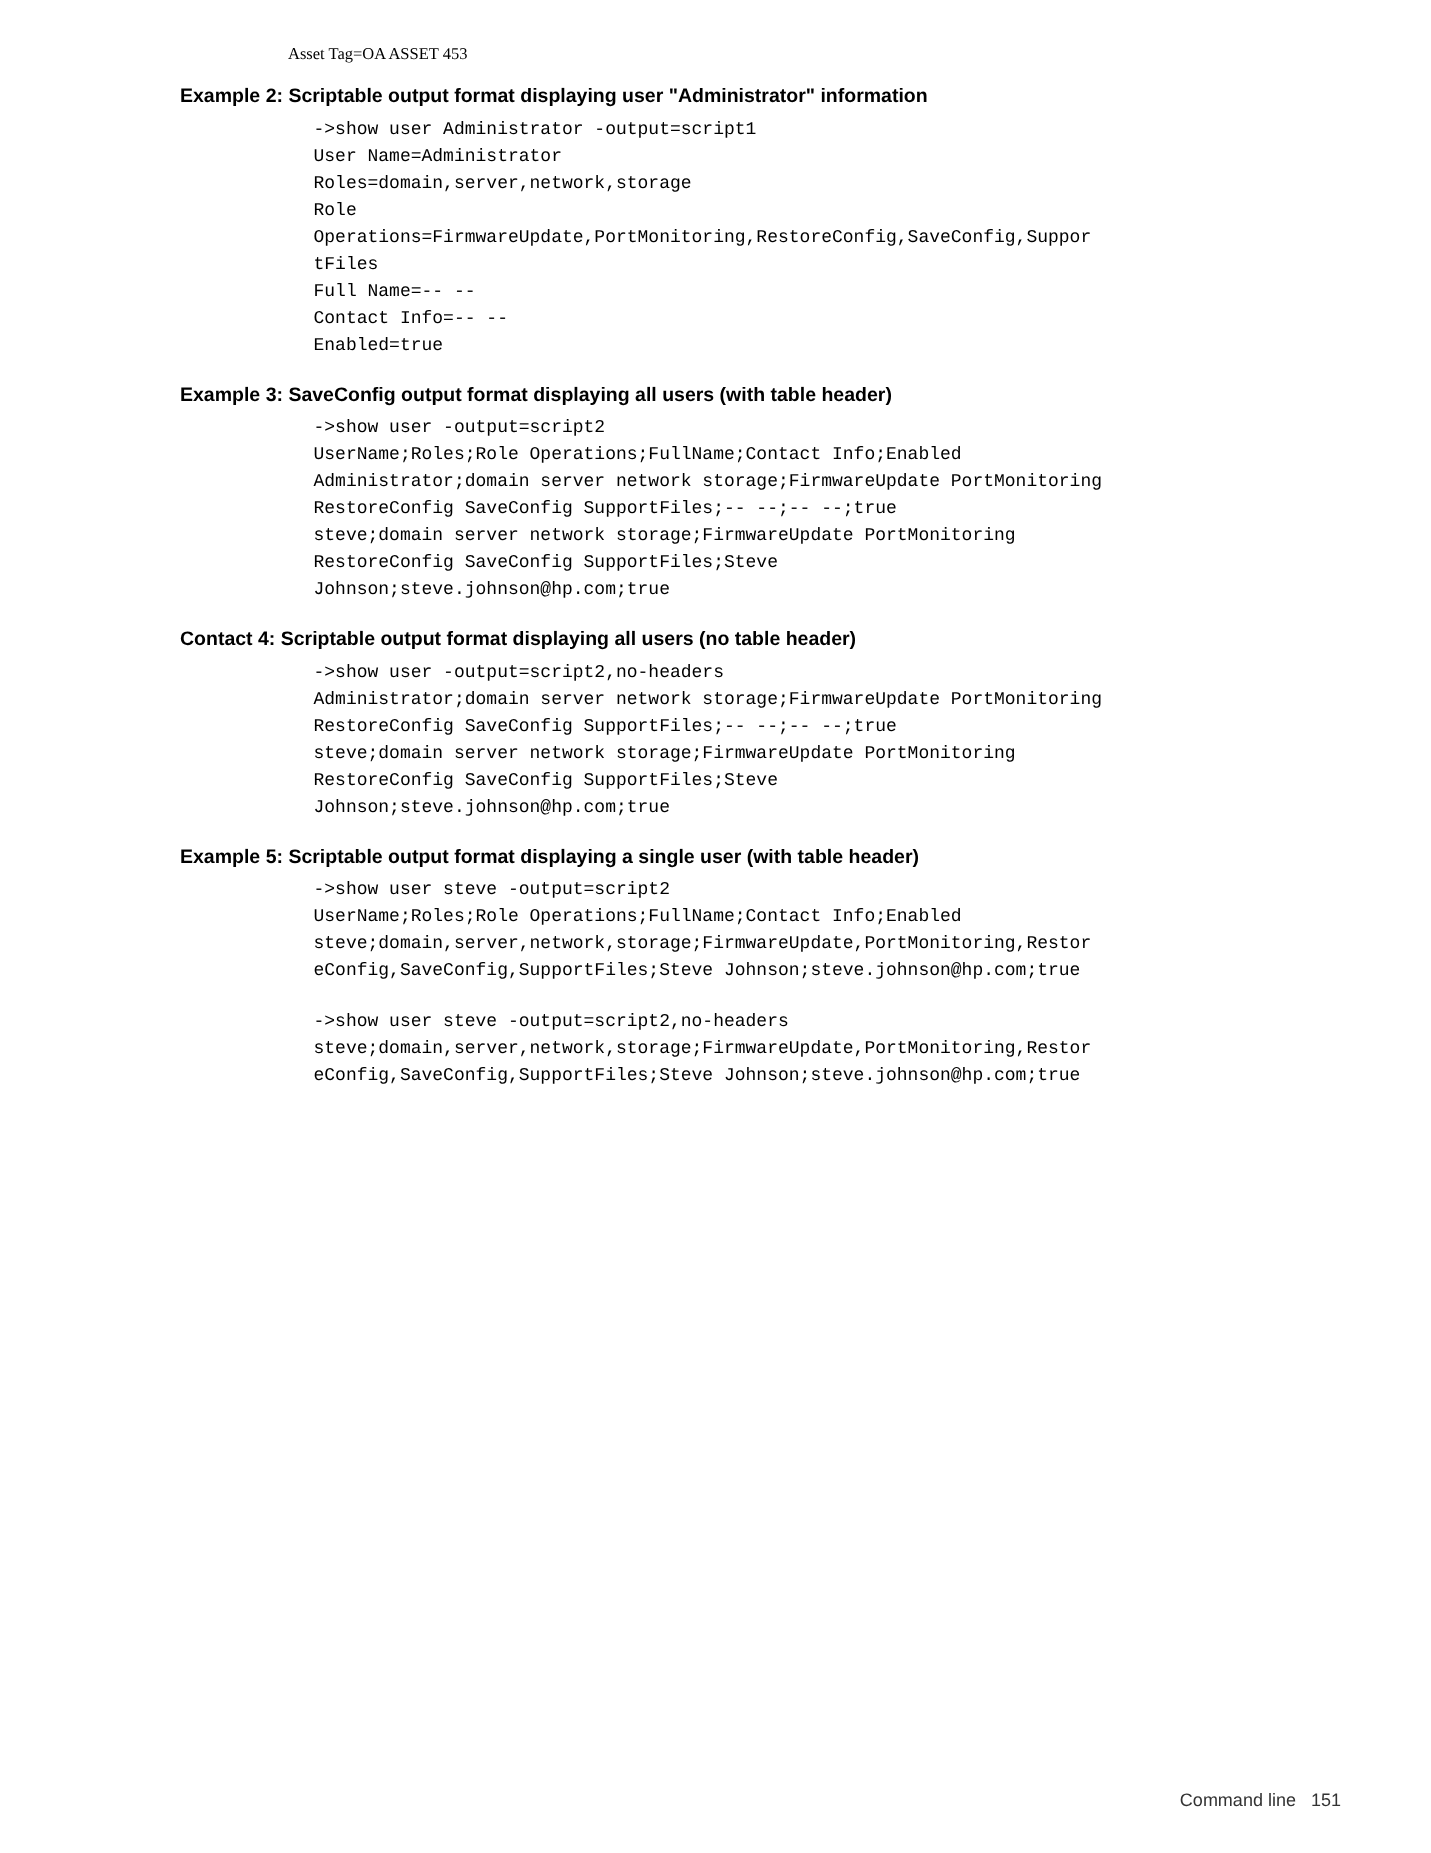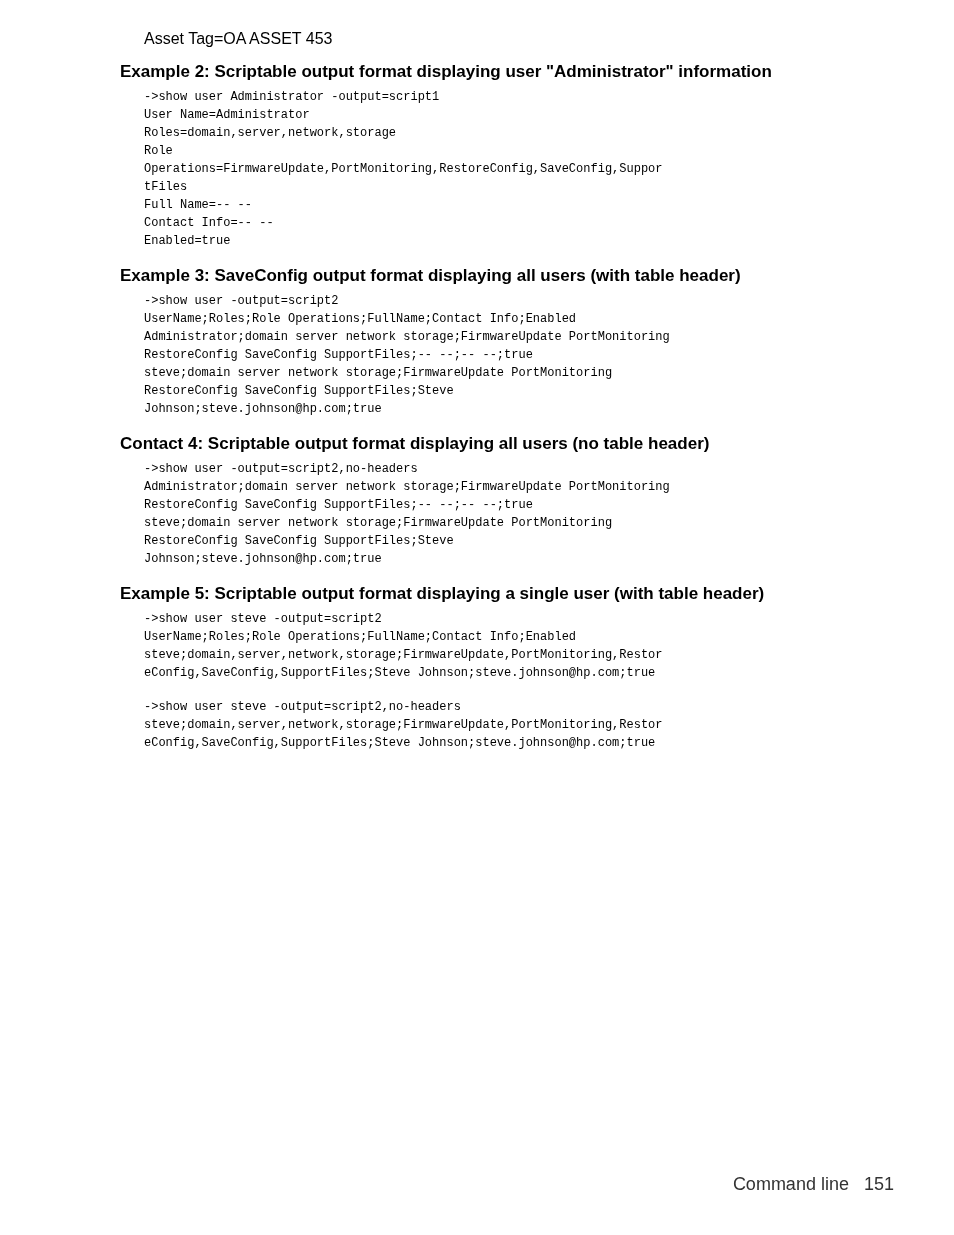--- a/index.html
+++ b/index.html
@@ -12,50 +12,50 @@
       background: #ffffff;
       font-family: Arial, Helvetica, sans-serif;
       font-size: 13px;
       color: #000000;
       width: 954px;
       min-height: 1235px;
       padding: 30px 60px 60px 120px;
     }
 
     .asset-tag {
-      font-family: Liberation Sans, sans-serif;
-      font-size: 16px;
+      font-family: Liberation Serif, serif;
+      font-size: 11px;
       margin-bottom: 14px;
-      margin-left: 24px;
+      margin-left: 72px;
     }
 
     .section {
       margin-bottom: 16px;
     }
 
     .section-title {
       font-weight: bold;
-      font-size: 17px;
+      font-size: 13px;
       margin-bottom: 6px;
     }
 
     .code-block {
       font-family: 'Courier New', Courier, monospace;
       font-size: 12px;
       line-height: 1.5;
-      margin-left: 24px;
+      margin-left: 89px;
       white-space: pre-wrap;
       word-break: break-all;
     }
 
     .page-footer {
       position: fixed;
-      bottom: 40px;
+      bottom: 28px;
       right: 60px;
-      font-size: 18px;
+      font-size: 12px;
       color: #333;
     }
   </style>
 </head>
 <body>
 
 <div class="asset-tag">Asset Tag=OA ASSET 453</div>
 
 <div class="section">
   <div class="section-title">Example 2: Scriptable output format displaying user "Administrator" information</div>

